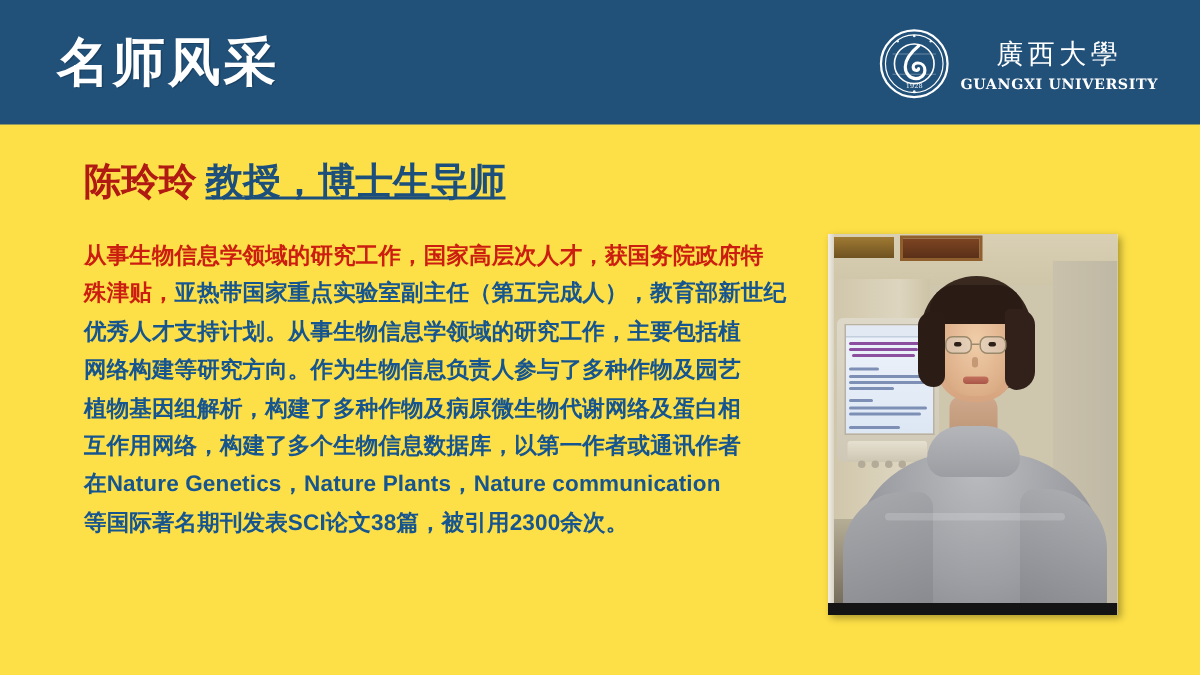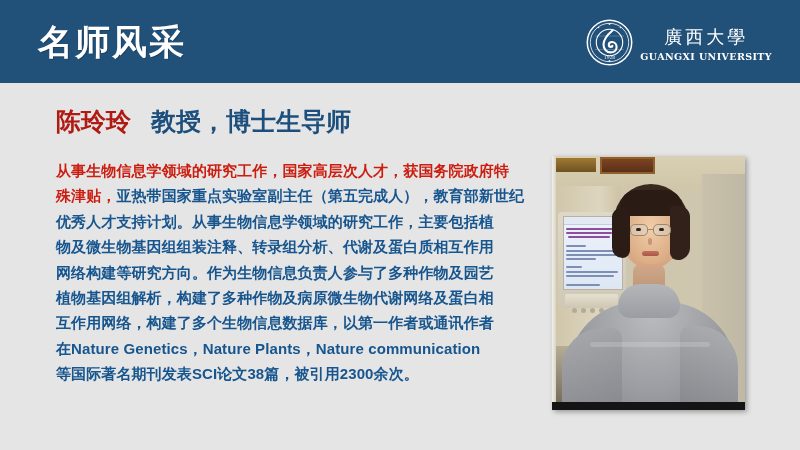--- a/index.html
+++ b/index.html
@@ -13,21 +13,21 @@
     height: 450px;
     overflow: hidden;
     font-family: "Liberation Sans", "DejaVu Sans", sans-serif;
     -webkit-font-smoothing: antialiased;
   }
 
   #slide {
     position: relative;
     width: 800px;
     height: 450px;
-    background: #e5e5e5;
+    background: #fde047;
     overflow: hidden;
   }
 
   
   #header-band {
     position: absolute;
     left: 0;
     top: 0;
     width: 800px;
     height: 83px;
@@ -99,21 +99,21 @@
   #name-heading {
     position: absolute;
     left: 56px;
     top: 104px;
     font-size: 25px;
     font-weight: bold;
     line-height: 34px;
     white-space: nowrap;
   }
   #person-name  { color: #b01a12; }
-  #person-title { color: #1c4f7c; margin-left: 20px; }
+  #person-title { color: #1c4f7c; margin-left: 6px; text-decoration: underline; }
 
   
   #bio-block {
     position: absolute;
     left: 56px;
     top: 158px;
     width: 470px;
     font-size: 15px;
     font-weight: bold;
     line-height: 25.4px;
@@ -275,21 +275,20 @@
   </div>
 
   <div id="name-heading">
     <span id="person-name">陈玲玲</span><span id="person-title">教授，博士生导师</span>
   </div>
 
   <div id="bio-block">
       <div class="bio-line"><span class="bio-red">从事生物信息学领域的研究工作，国家高层次人才，获国务院政府特</span></div>
       <div class="bio-line"><span class="bio-red">殊津贴，</span><span>亚热带国家重点实验室副主任（第五完成人），教育部新世纪</span></div>
       <div class="bio-line"><span>优秀人才支持计划。从事生物信息学领域的研究工作，主要包括植</span></div>
-      <div class="bio-line"><span>物及微生物基因组组装注释、转录组分析、代谢及蛋白质相互作用</span></div>
       <div class="bio-line"><span>网络构建等研究方向。作为生物信息负责人参与了多种作物及园艺</span></div>
       <div class="bio-line"><span>植物基因组解析，构建了多种作物及病原微生物代谢网络及蛋白相</span></div>
       <div class="bio-line"><span>互作用网络，构建了多个生物信息数据库，以第一作者或通讯作者</span></div>
       <div class="bio-line"><span>在Nature Genetics，Nature Plants，Nature communication</span></div>
       <div class="bio-line"><span>等国际著名期刊发表SCI论文38篇，被引用2300余次。</span></div>
     </div>
 
   <div id="portrait-frame">
     <div id="portrait">
       <div class="ph ph-wall-top"></div>

